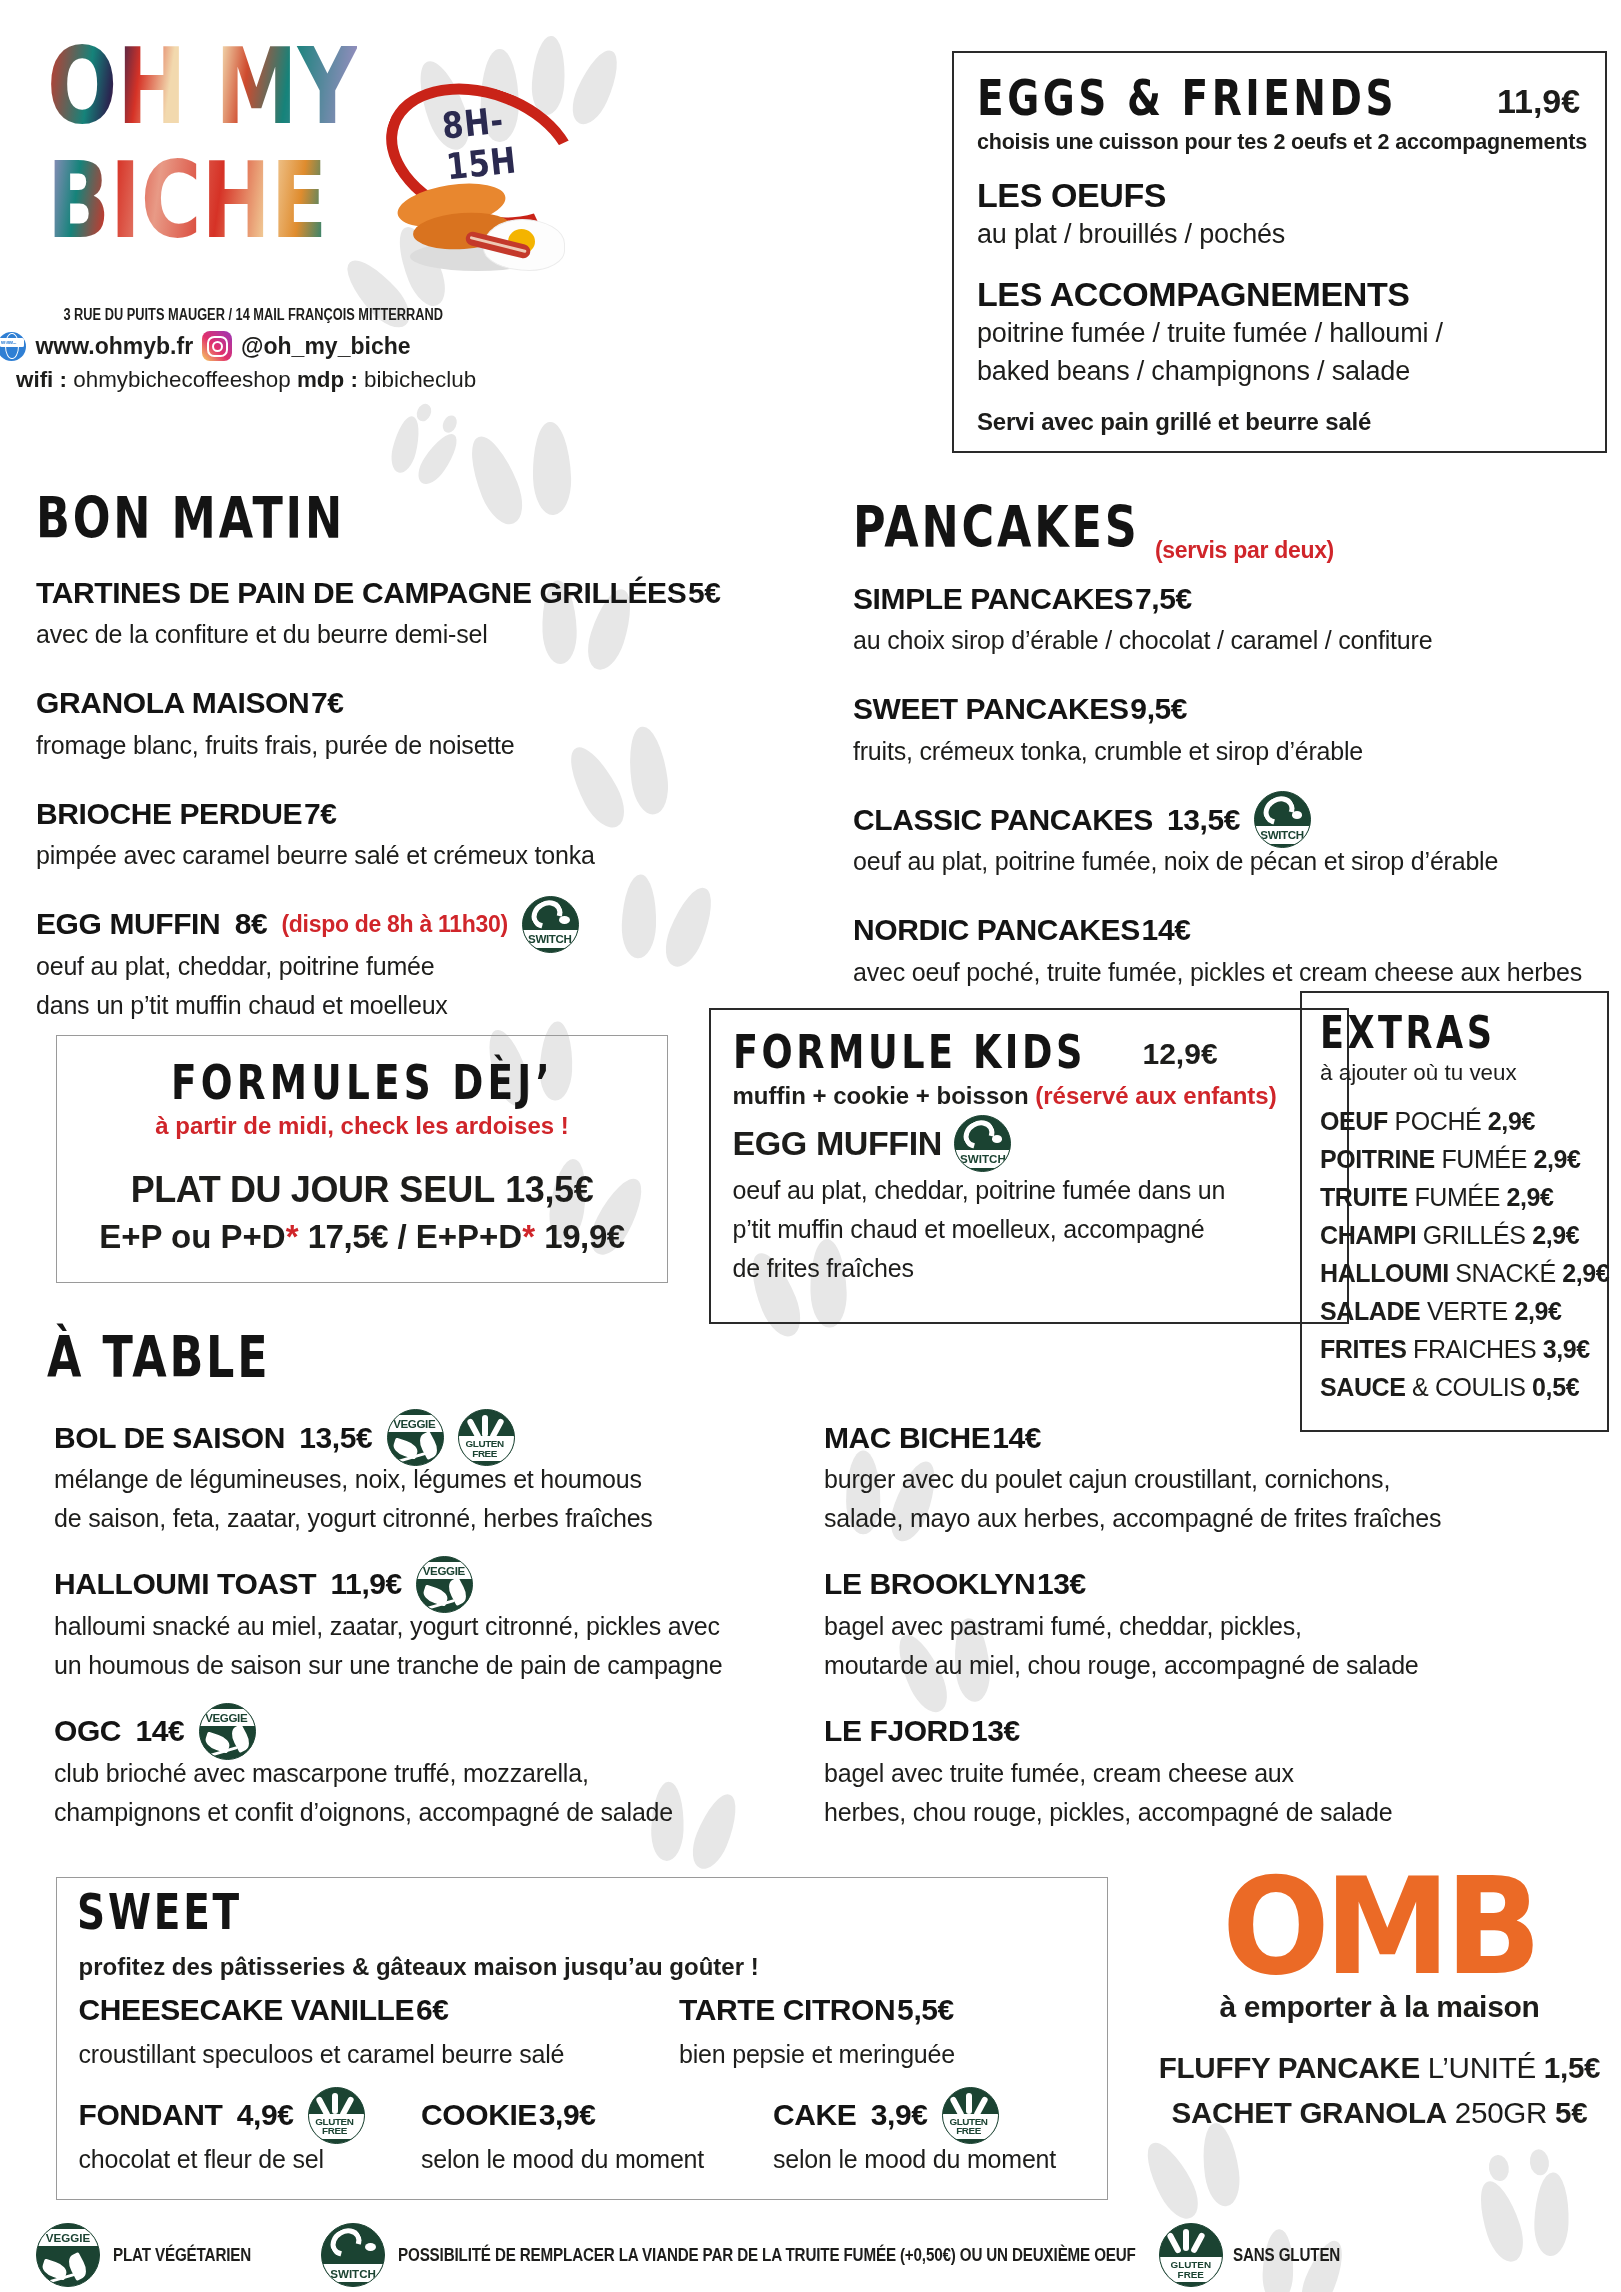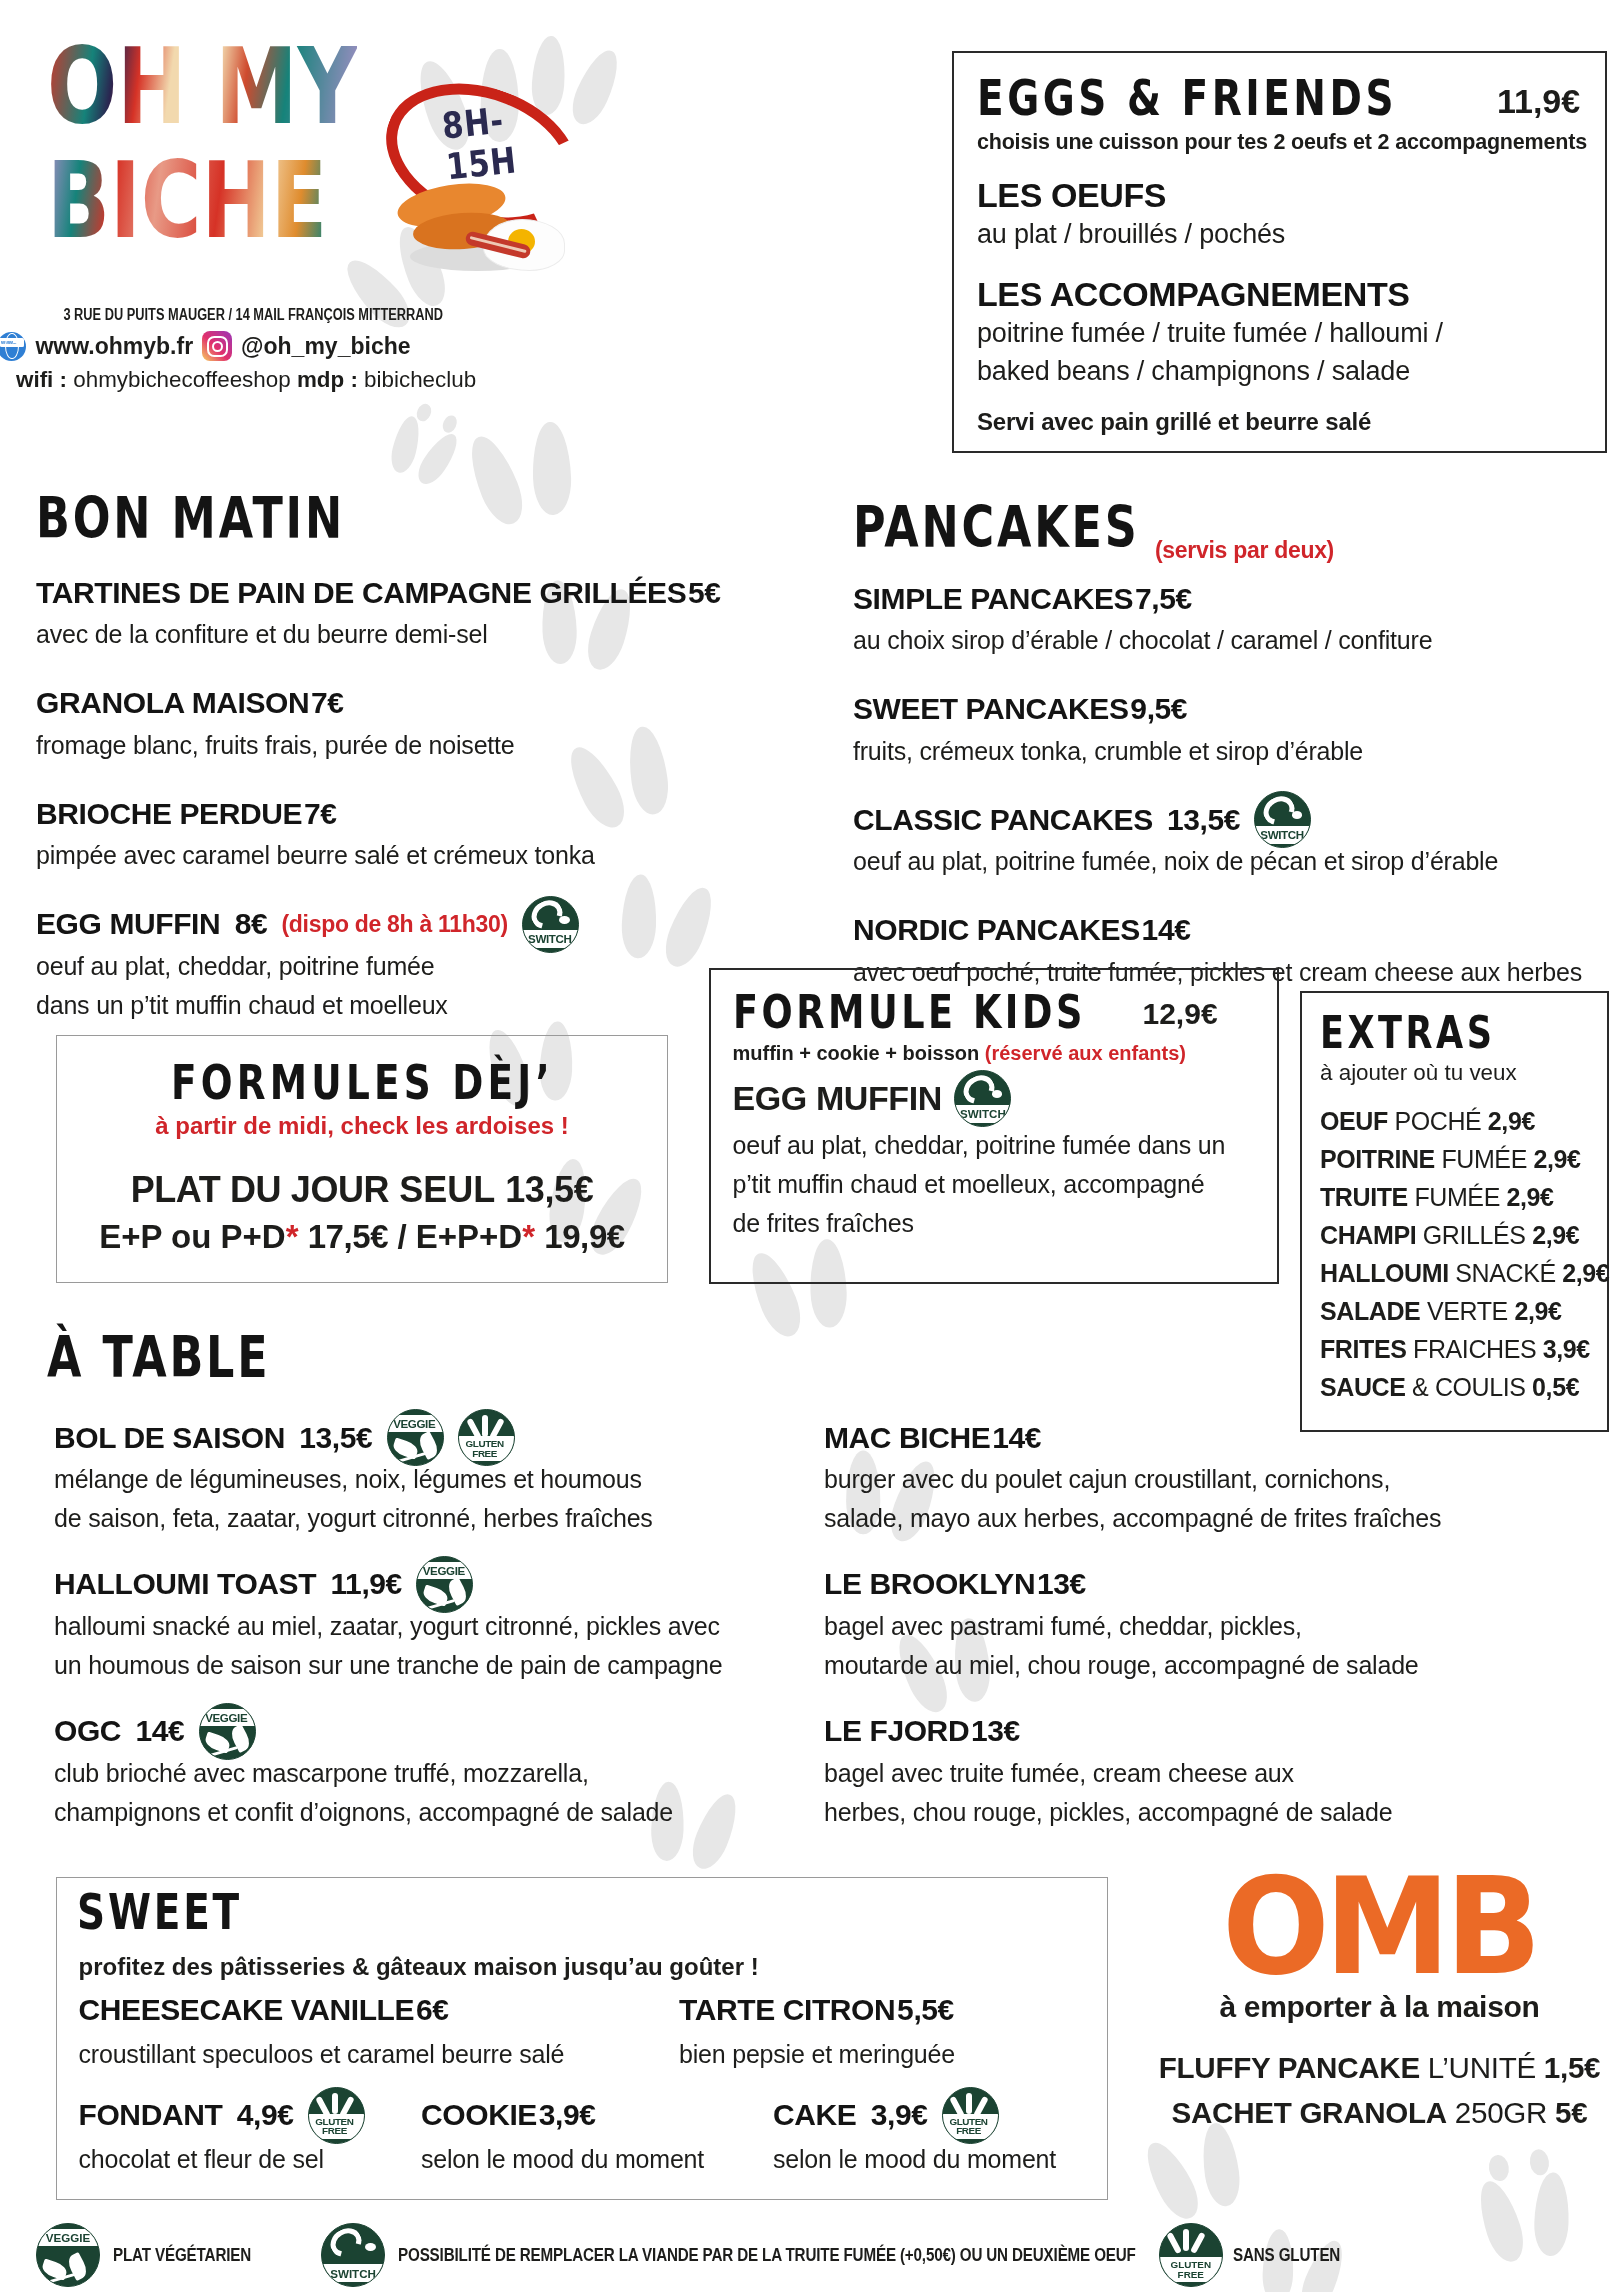--- a/index.html
+++ b/index.html
@@ -109,25 +109,25 @@
   
   #formules{left:56px;top:1035px;width:612px;height:248px;text-align:center;padding-top:18px}
   #formules .brush{font-size:48px;letter-spacing:5.4px}
   #formules .fnote{margin-top:1.8px;font-size:24px;font-weight:700;color:var(--red)}
   #formules .fl1{margin-top:29px;font-size:36px;white-space:nowrap}
   #formules .fl2{margin-top:7.2px;font-size:33px;white-space:nowrap}
   #formules .b{font-weight:900;letter-spacing:-0.4px}
   #formules .lgt{font-weight:700}
   .star{color:var(--red);font-weight:900}
   
-  #kids{left:709px;top:968px;width:570px;height:316px;padding:14.3px 21.5px}
+  #kids{left:709px;top:1008px;width:640px;height:316px;padding:14.3px 21.5px}
   #kids .titlerow{position:relative;height:56px}
   #kids .brush{font-size:47px;letter-spacing:4.5px}
   #kids .price{position:absolute;left:410px;top:12.5px;font-weight:900;font-size:30px}
-  #kids .sub{font-weight:700;font-size:20px;white-space:nowrap;margin-top:1.8px}
+  #kids .sub{font-weight:700;font-size:24px;white-space:nowrap;margin-top:1.8px}
   #kids .sub .r{color:var(--red)}
   #kids .itemrow{margin-top:14.3px}
   #kids .iname{font-weight:900;font-size:34px;letter-spacing:-0.4px}
   #kids .kd{font-size:25px;line-height:39px;margin-top:7.2px;letter-spacing:-0.2px}
   
   #extras{left:1300px;top:991px;width:309px;height:441px;padding:12.5px 18px}
   #extras .brush{font-size:45px;letter-spacing:4.5px}
   #extras .sub{font-weight:400;font-size:22.4px;margin:1.8px 0 16px 0}
   .xrow{font-size:25px;line-height:38px;white-space:nowrap;letter-spacing:-0.4px}
   .xb,.xp{font-weight:900}

